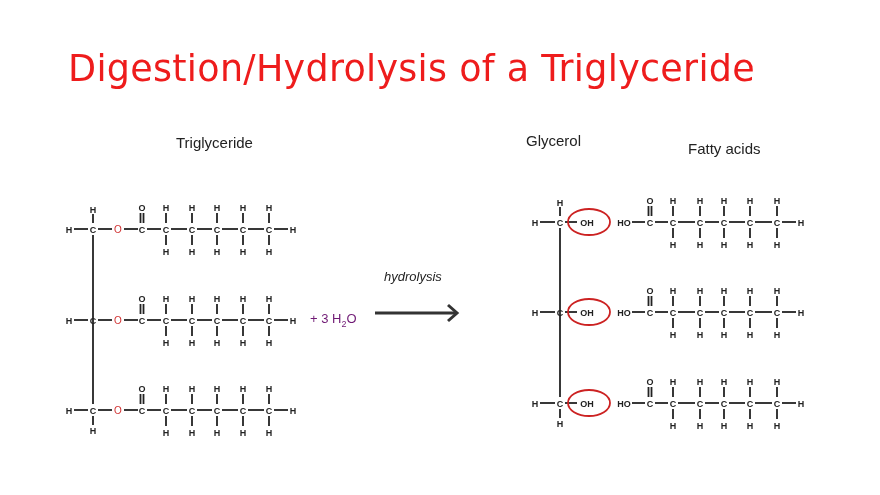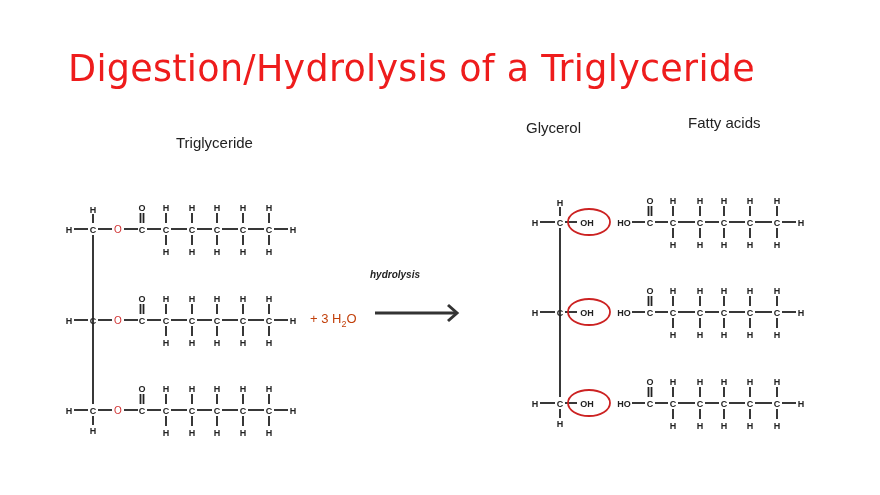--- a/index.html
+++ b/index.html
@@ -10,26 +10,26 @@
   .atom { font-family:"Liberation Sans", sans-serif; font-weight:bold; font-size:9px; fill:#222; }
   .atomO { font-family:"Liberation Sans", sans-serif; font-size:10px; fill:#d03030; }
   .bond { stroke:#222; stroke-width:1.8; }
 </style>
 </head>
 <body>
 
 <div class="title">Digestion/Hydrolysis of a Triglyceride</div>
 
 <div class="label" style="left:176px; top:134px;">Triglyceride</div>
-<div class="label" style="left:526px; top:119px;">Glycerol</div>
-<div class="label" style="left:688px; top:114px;">Fatty acids</div>
-
-<div class="label" style="left:370px; top:269px; font-style:italic; font-size:10px;font-weight:bold;">hydrolysis</div>
-
-<div class="label" style="left:310px; top:311px; color:#c2410c; font-size:13px;">
+<div class="label" style="left:526px; top:132px;">Glycerol</div>
+<div class="label" style="left:688px; top:140px;">Fatty acids</div>
+
+<div class="label" style="left:384px; top:269px; font-style:italic; font-size:13px;">hydrolysis</div>
+
+<div class="label" style="left:310px; top:311px; color:#701a75; font-size:13px;">
   <span>+ 3 H</span><sub style="font-size:9px;">2</sub><span>O</span>
 </div>
 
 <svg width="880" height="495">
 
   <g>
     <line x1="375" y1="313" x2="456" y2="313" stroke="#333" stroke-width="3"></line>
     <polyline points="448,305 457,313 448,321" fill="none" stroke="#333" stroke-width="3"></polyline>
   </g>
 

